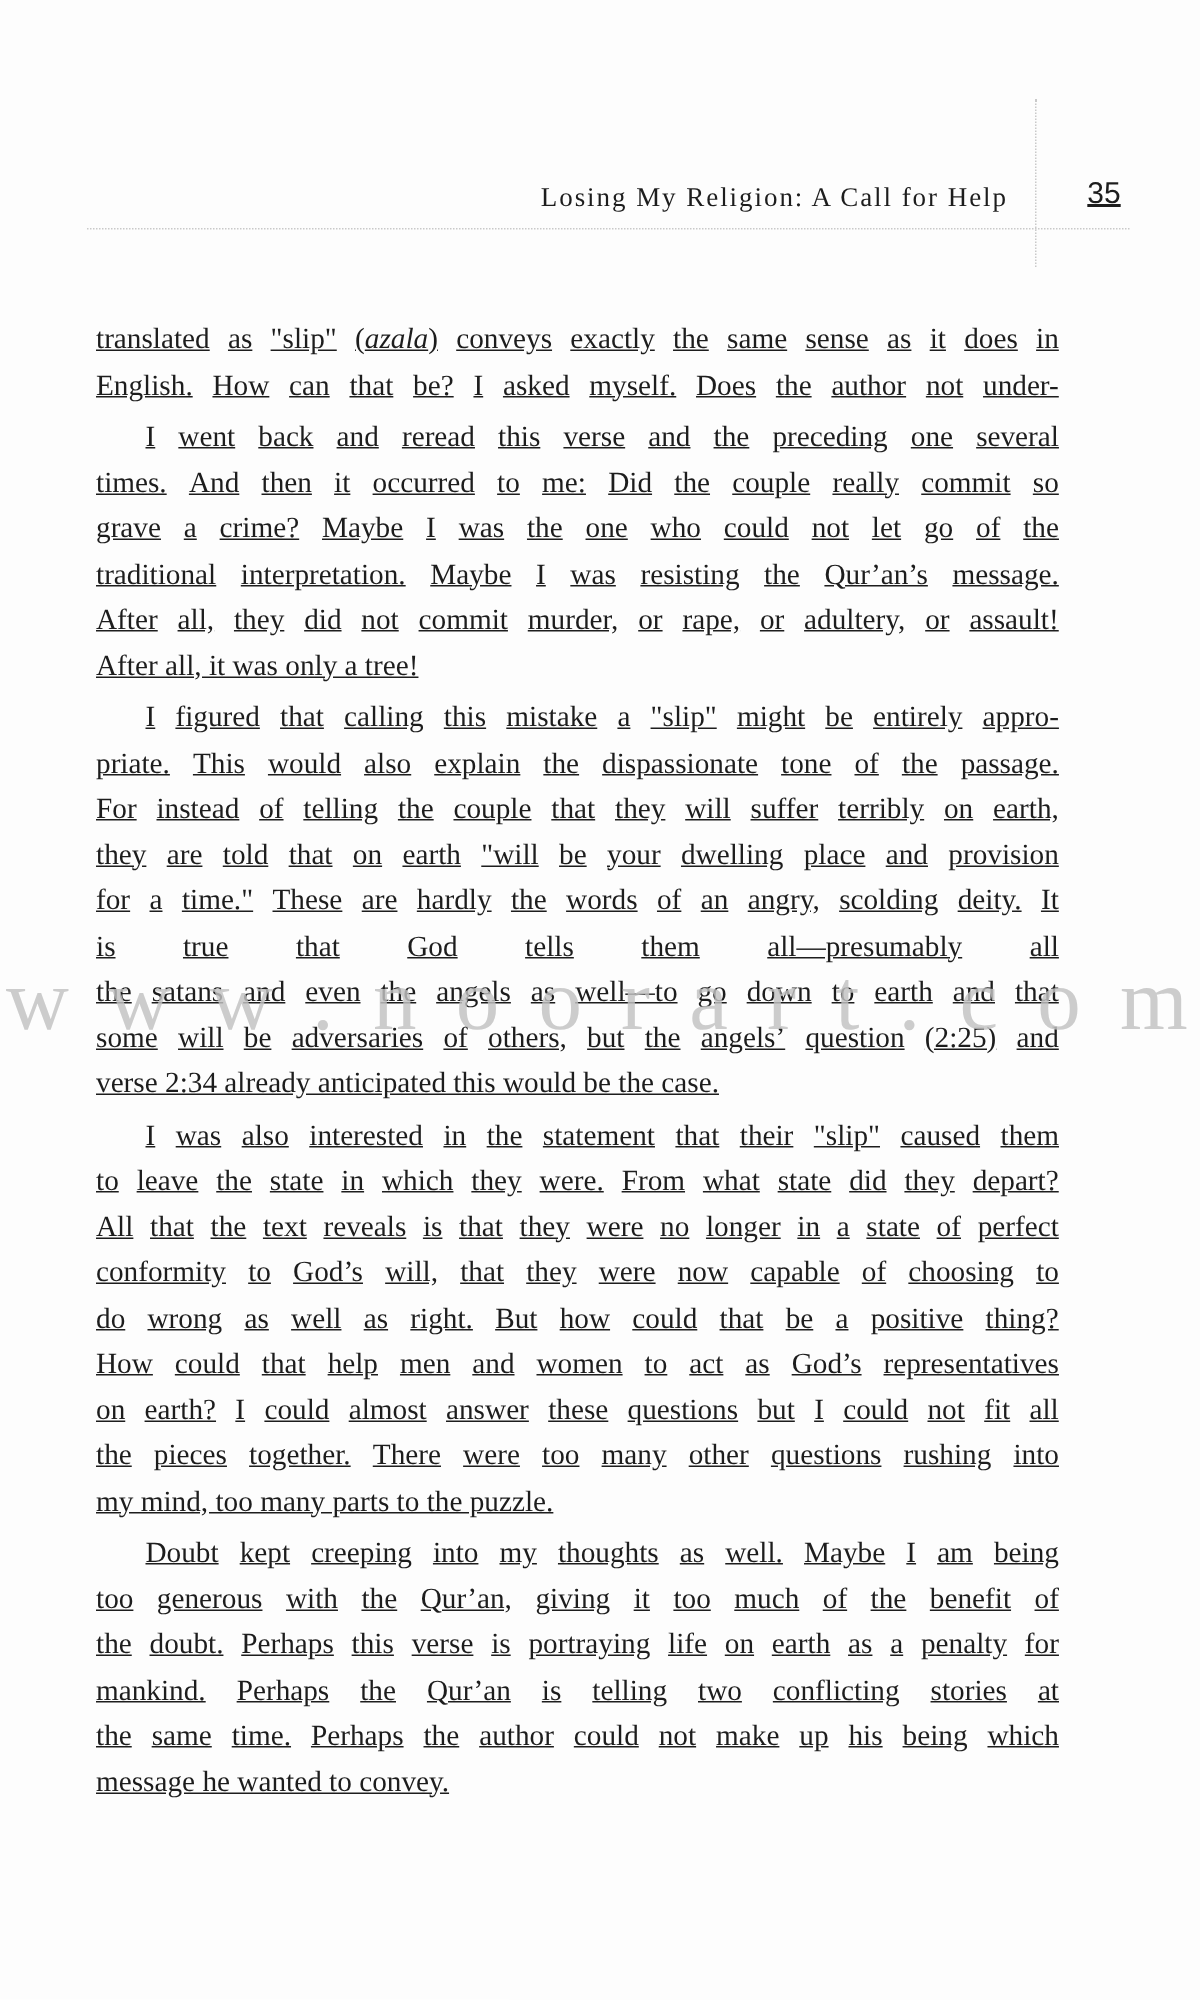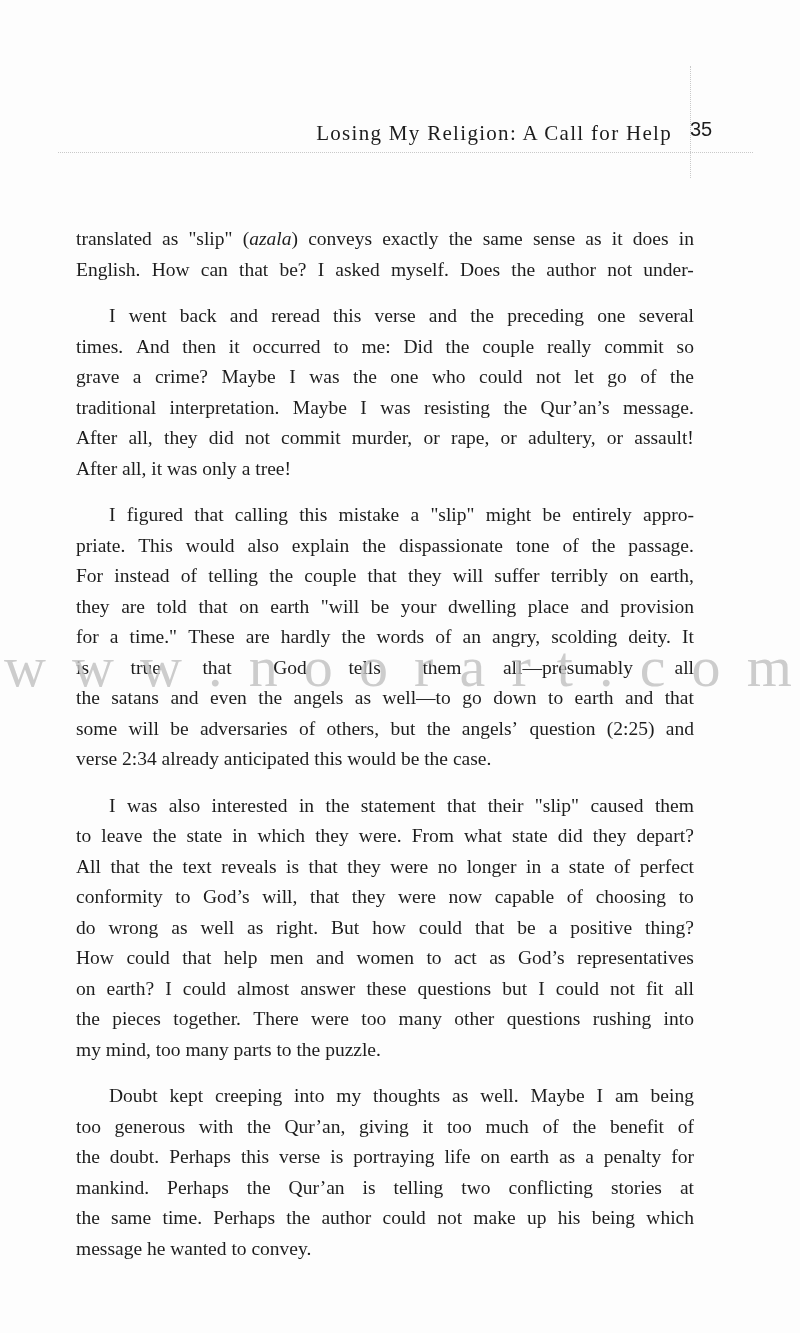--- a/index.html
+++ b/index.html
@@ -8,43 +8,44 @@
     background:#ffffff;
     font-family:"Liberation Serif", serif;
     overflow:hidden;
   }
   .page {
     position:absolute; inset:0;
     background: var(--bg, #fdfdfd);
   }
   .header-title {
     position:absolute; top:121px; right:128px;
-    font-size:21px; letter-spacing:1.3px;
+    font-size:18px; letter-spacing:1.3px;
     color: var(--text, #232323);
     white-space:nowrap;
     text-align:center;
   }
   .page-num {
     position:absolute; top:118px; left:690px; width:92px;
+    text-align:center;
     font-family:"Liberation Sans", sans-serif;
-    font-size:20px; color: var(--text, #2a2a2a);
+    font-size:20px; color: var(--text, #2a2a2a); text-decoration: underline;
   }
   .vrule {
     position:absolute; left:690px; top:66px; width:0; height:112px;
     border-left:1px dotted var(--rule, #c9c9c9);
   }
   .hrule {
     position:absolute; left:58px; top:152px; width:695px; height:0;
     border-top:1px dotted var(--rule, #c9c9c9);
   }
   .body-text {
     position:absolute; left:60px; top:208px; width:650px;
     font-size:19.5px; color: var(--text, #1d1d1d);
   }
-  .para { margin:16px; }
+  .para { margin:4px;text-decoration:underline; }
   .line { line-height:30.5px; }
   .line.just { display:flex; justify-content:space-between; }
   .line.indent { padding-left:33px; }
   .line em { font-style:italic; }
   .watermark {
     position:absolute; left:4px; top:638px; width:788px;
     display:flex; justify-content:space-between;
     font-family:"Liberation Serif", serif;
     font-size:58px; line-height:1;
     color: var(--wm, #c2c2c2); opacity:0.82;

